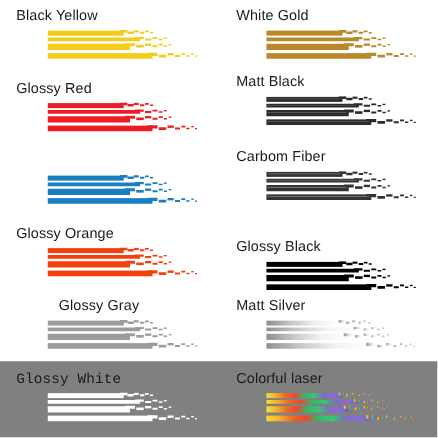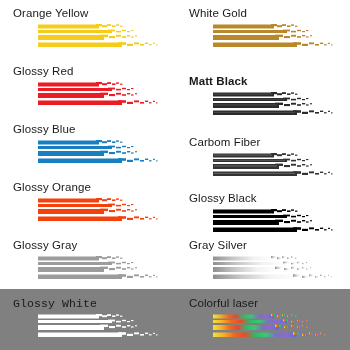--- a/index.html
+++ b/index.html
@@ -48,21 +48,21 @@
   .swatch svg{display:block;width:125px;height:33px;}
 
   
 </style>
 </head>
 <body>
 
 <div id="board" style="background: rgb(255, 255, 255);">
   <div class="band" style="background: rgb(128, 128, 128); top: 289px; height: 61px;"></div>
 <div class="cell" style="left: 0px; top: 5px;">
-      <div class="cell-label" style="color: rgb(26, 26, 26);">Orange Yellow</div>
+      <div class="cell-label" style="color: rgb(26, 26, 26);">Black Yellow</div>
       <div class="swatch">
         <svg viewBox="0 0 125 33" width="125" height="33">
           <g fill="#f5cc19">
             <rect x="0" y="0.5" width="61" height="4"></rect>
             <rect x="0" y="6" width="74" height="3"></rect>
             <rect x="0" y="11" width="66" height="5"></rect>
             <rect x="0" y="18.5" width="84" height="4.5"></rect>
             <rect x="58" y="0" width="6" height="2.2"></rect>
             <rect x="64" y="1.2" width="5" height="2"></rect>
             <rect x="69" y="0.2" width="4" height="1.8"></rect>
@@ -164,21 +164,21 @@
             <rect x="96" y="18.4" width="5" height="1.9"></rect>
             <rect x="102" y="20" width="4" height="1.6"></rect>
             <rect x="107" y="18.6" width="3.2" height="1.4"></rect>
             <rect x="111" y="20.2" width="2.6" height="1.2"></rect>
             <rect x="115" y="18.8" width="2" height="1.1"></rect>
             <rect x="118" y="20.4" width="1.6" height="1"></rect>
           </g>
         </svg>
       </div>
     </div>
-    <div class="cell right" style="left: 175px; top: 73px; font-weight: bold;">
+    <div class="cell right" style="left: 175px; top: 58px;">
       <div class="cell-label" style="color: rgb(26, 26, 26);">Matt Black</div>
       <div class="swatch">
         <svg viewBox="0 0 125 33" width="125" height="33">
           <g fill="#2b2b2b">
             <rect x="0" y="0.5" width="61" height="4"></rect>
             <rect x="0" y="6" width="74" height="3"></rect>
             <rect x="0" y="11" width="66" height="5"></rect>
             <rect x="0" y="18.5" width="84" height="4.5"></rect>
             <rect x="58" y="0" width="6" height="2.2"></rect>
             <rect x="64" y="1.2" width="5" height="2"></rect>
@@ -210,21 +210,20 @@
           <g fill="#5c5c5c" opacity="0.85">
             <rect x="1" y="1.7" width="58" height="0.72"></rect>
             <rect x="1" y="6.9" width="71" height="0.6"></rect>
             <rect x="1" y="12.5" width="63" height="0.8999999999999999"></rect>
             <rect x="1" y="19.85" width="81" height="0.8099999999999999"></rect>
           </g>
         </svg>
       </div>
     </div>
     <div class="cell" style="left: 0px; top: 121px;">
-      <div class="cell-label" style="color: rgb(26, 26, 26);">Glossy Blue</div>
       <div class="swatch">
         <svg viewBox="0 0 125 33" width="125" height="33">
           <g fill="#1a7fc1">
             <rect x="0" y="0.5" width="61" height="4"></rect>
             <rect x="0" y="6" width="74" height="3"></rect>
             <rect x="0" y="11" width="66" height="5"></rect>
             <rect x="0" y="18.5" width="84" height="4.5"></rect>
             <rect x="58" y="0" width="6" height="2.2"></rect>
             <rect x="64" y="1.2" width="5" height="2"></rect>
             <rect x="69" y="0.2" width="4" height="1.8"></rect>
@@ -248,21 +247,21 @@
             <rect x="96" y="18.4" width="5" height="1.9"></rect>
             <rect x="102" y="20" width="4" height="1.6"></rect>
             <rect x="107" y="18.6" width="3.2" height="1.4"></rect>
             <rect x="111" y="20.2" width="2.6" height="1.2"></rect>
             <rect x="115" y="18.8" width="2" height="1.1"></rect>
             <rect x="118" y="20.4" width="1.6" height="1"></rect>
           </g>
         </svg>
       </div>
     </div>
-    <div class="cell right" style="left: 175px; top: 134px;">
+    <div class="cell right" style="left: 175px; top: 118px;">
       <div class="cell-label" style="color: rgb(26, 26, 26);">Carbom Fiber</div>
       <div class="swatch">
         <svg viewBox="0 0 125 33" width="125" height="33">
           <g fill="#333333">
             <rect x="0" y="0.5" width="61" height="4"></rect>
             <rect x="0" y="6" width="74" height="3"></rect>
             <rect x="0" y="11" width="66" height="5"></rect>
             <rect x="0" y="18.5" width="84" height="4.5"></rect>
             <rect x="58" y="0" width="6" height="2.2"></rect>
             <rect x="64" y="1.2" width="5" height="2"></rect>
@@ -372,21 +371,21 @@
             <rect x="102" y="20" width="4" height="1.6"></rect>
             <rect x="107" y="18.6" width="3.2" height="1.4"></rect>
             <rect x="111" y="20.2" width="2.6" height="1.2"></rect>
             <rect x="115" y="18.8" width="2" height="1.1"></rect>
             <rect x="118" y="20.4" width="1.6" height="1"></rect>
           </g>
         </svg>
       </div>
     </div>
     <div class="cell" style="left: 0px; top: 237px;">
-      <div class="cell-label" style="color: rgb(26, 26, 26);">Glossy Gray</div>
+      <div class="cell-label" style="color: rgb(26, 26, 26); margin-left: 34px;">Glossy Gray</div>
       <div class="swatch">
         <svg viewBox="0 0 125 33" width="125" height="33">
           <g fill="#9c9c9c">
             <rect x="0" y="0.5" width="61" height="4"></rect>
             <rect x="0" y="6" width="74" height="3"></rect>
             <rect x="0" y="11" width="66" height="5"></rect>
             <rect x="0" y="18.5" width="84" height="4.5"></rect>
             <rect x="58" y="0" width="6" height="2.2"></rect>
             <rect x="64" y="1.2" width="5" height="2"></rect>
             <rect x="69" y="0.2" width="4" height="1.8"></rect>
@@ -411,21 +410,21 @@
             <rect x="102" y="20" width="4" height="1.6"></rect>
             <rect x="107" y="18.6" width="3.2" height="1.4"></rect>
             <rect x="111" y="20.2" width="2.6" height="1.2"></rect>
             <rect x="115" y="18.8" width="2" height="1.1"></rect>
             <rect x="118" y="20.4" width="1.6" height="1"></rect>
           </g>
         </svg>
       </div>
     </div>
     <div class="cell right" style="left: 175px; top: 237px;">
-      <div class="cell-label" style="color: rgb(26, 26, 26);">Gray Silver</div>
+      <div class="cell-label" style="color: rgb(26, 26, 26);">Matt Silver</div>
       <div class="swatch">
         <svg viewBox="0 0 125 33" width="125" height="33">
           <defs>
             <linearGradient id="g9" x1="0" y1="0" x2="1" y2="0">
               <stop offset="0%" stop-color="#8f8f8f"></stop>
               <stop offset="33.33333333333333%" stop-color="#c8c8c8"></stop>
               <stop offset="66.66666666666666%" stop-color="#f2f2f2"></stop>
               <stop offset="100%" stop-color="#ffffff"></stop>
             </linearGradient>
           </defs>

